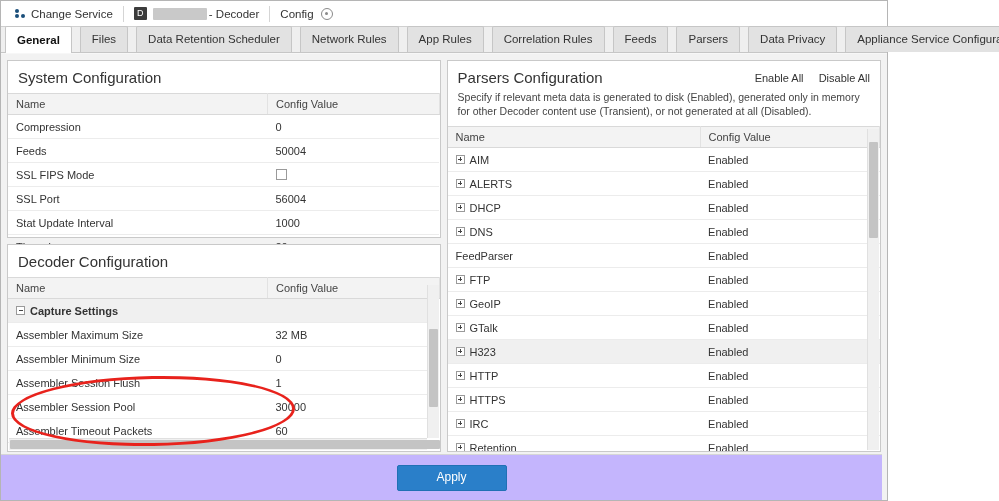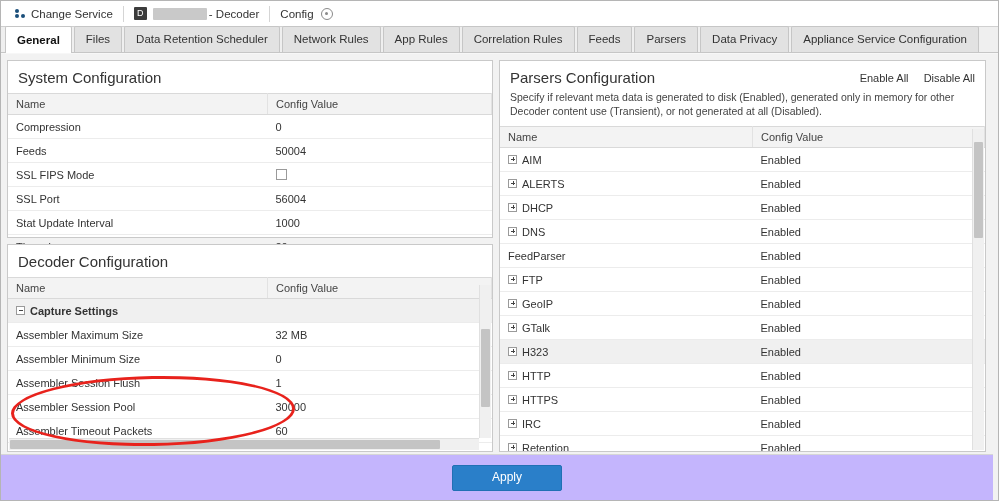--- a/index.html
+++ b/index.html
@@ -1,38 +1,38 @@
 <!DOCTYPE html>
 <html><head>
 <meta charset="utf-8">
 <style>
   html,body{margin:0;padding:0;}
   body{
     width:999px;height:501px;overflow:hidden;
     font-family:"Liberation Sans", sans-serif;
     font-size:11px;color:#333;background:#ffffff;
   }
-  .app{width:999px;height:501px;position:relative;box-sizing:border-box;border:1px solid #b5b5b5;background:#f7f7f7;}
+  .app{width:888px;height:501px;position:relative;box-sizing:border-box;border:1px solid #b5b5b5;background:#f7f7f7;}
 
   
   .topbar{height:26px;background:#ffffff;border-bottom:1px solid #d0d0d0;display:flex;align-items:center;padding:0 6px;box-sizing:border-box;}
   .tb-item{display:flex;align-items:center;height:26px;padding:0 8px;font-size:11.5px;color:#333;white-space:nowrap;}
   .tb-sep{width:1px;height:16px;background:#d5d5d5;margin:0 2px;}
   .svc-icon{display:inline-block;width:11px;height:11px;margin-right:5px;position:relative;}
   .svc-icon:before{content:"";position:absolute;left:0;top:1px;width:4px;height:4px;border-radius:50%;background:#1a4f7a;}
   .svc-icon:after{content:"";position:absolute;left:6px;top:6px;width:4px;height:4px;border-radius:50%;background:#1a4f7a;}
   .svc-dot2{position:absolute;left:0;top:6px;width:4px;height:4px;border-radius:50%;background:#1a4f7a;}
   .dec-badge{display:inline-block;width:13px;height:13px;background:#3c3c3c;color:#fff;font-size:9px;line-height:13px;text-align:center;margin-right:6px;border-radius:1px;}
   .redacted{display:inline-block;width:54px;height:12px;background:#c9c9c9;border-radius:1px;margin-right:2px;vertical-align:-2px;}
   .cfg-circle{display:inline-block;width:12px;height:12px;border:1.5px solid #8a8a8a;border-radius:50%;margin-left:7px;position:relative;box-sizing:border-box;}
   .cfg-circle:after{content:"";position:absolute;left:3.5px;top:3.5px;width:3px;height:3px;border-radius:50%;background:#8a8a8a;}
 
   
   .tabbar{height:26px;background:#efefef;border-bottom:1px solid #c6c6c6;display:flex;align-items:flex-end;padding-left:4px;box-sizing:border-box;}
-  .tab{height:25px;line-height:25px;padding:0 11px;font-size:11.5px;color:#333;background:#e2e2e2;border:1px solid #c6c6c6;border-bottom:none;margin-right:2px;border-radius:2px 2px 0 0;cursor:pointer;white-space:nowrap;}
+  .tab{height:25px;line-height:25px;padding:0 11px;font-size:11.5px;color:#333;background:#e2e2e2;border:1px solid #c6c6c6;border-bottom:none;margin-right:8px;border-radius:2px 2px 0 0;cursor:pointer;white-space:nowrap;}
   .tab.active{background:#ffffff;color:#111;font-weight:bold;position:relative;top:1px;height:26px;line-height:26px;}
 
   
   .content{position:absolute;top:53px;left:0;right:0;bottom:0;background:#f2f2f2;}
   .panes{display:flex;padding:6px;box-sizing:border-box;height:404px;}
   .pane-left{width:486px;display:flex;flex-direction:column;}
   .pane-right{width:487px;margin-left:6px;display:flex;flex-direction:column;}
 
   .card{background:#ffffff;border:1px solid #c9c9c9;box-sizing:border-box;}
   .card-title{font-size:15px;color:#333;padding:8px 10px 7px 10px;font-weight:normal;}

